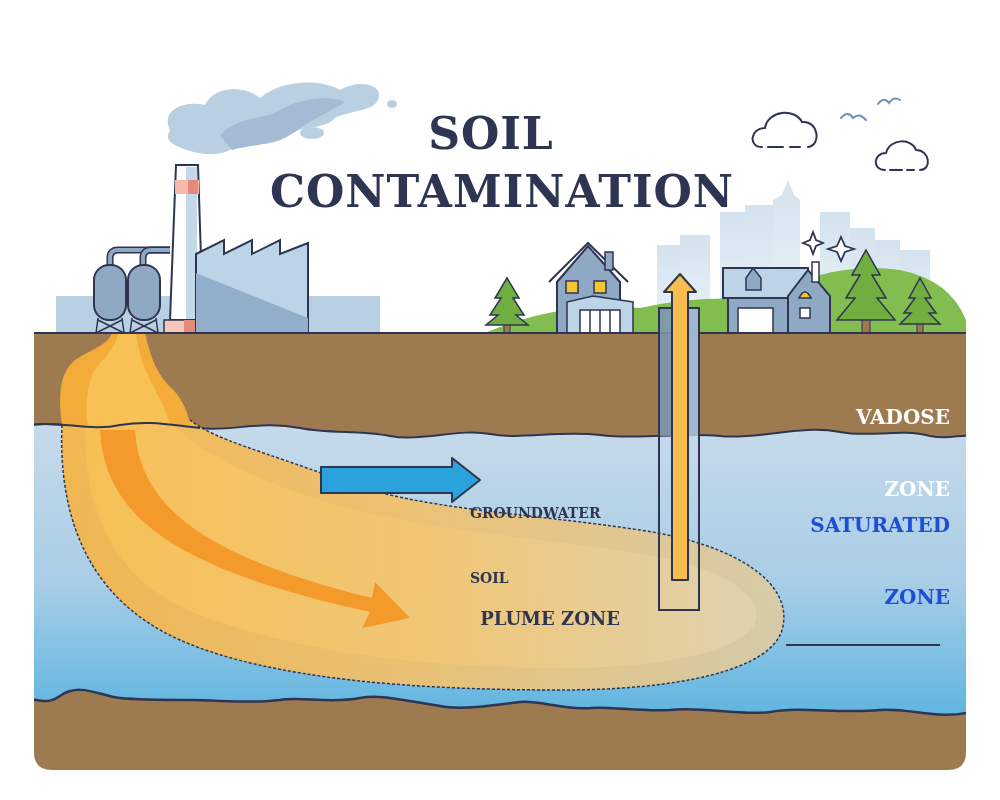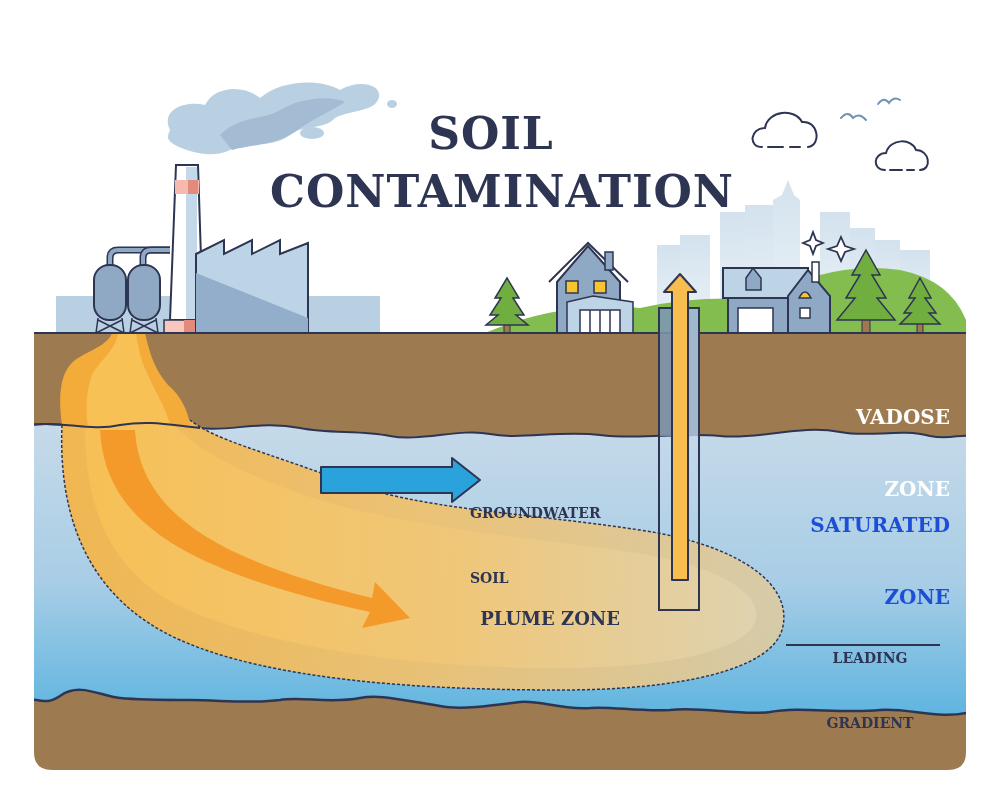--- a/index.html
+++ b/index.html
@@ -204,17 +204,13 @@
   <span class="line">ZONE</span>
 </div>
 
 <div class="label" id="gwflow">
   <span class="line">GROUNDWATER</span>
   <span class="line">SOIL</span>
 </div>
 
 <div class="label" id="plume">PLUME ZONE</div>
 
-<div class="label" id="leading">
-  <span class="line">LEADING</span>
-  <span class="line">GRADIENT</span>
-</div>
 </div>
 
 </body></html>

